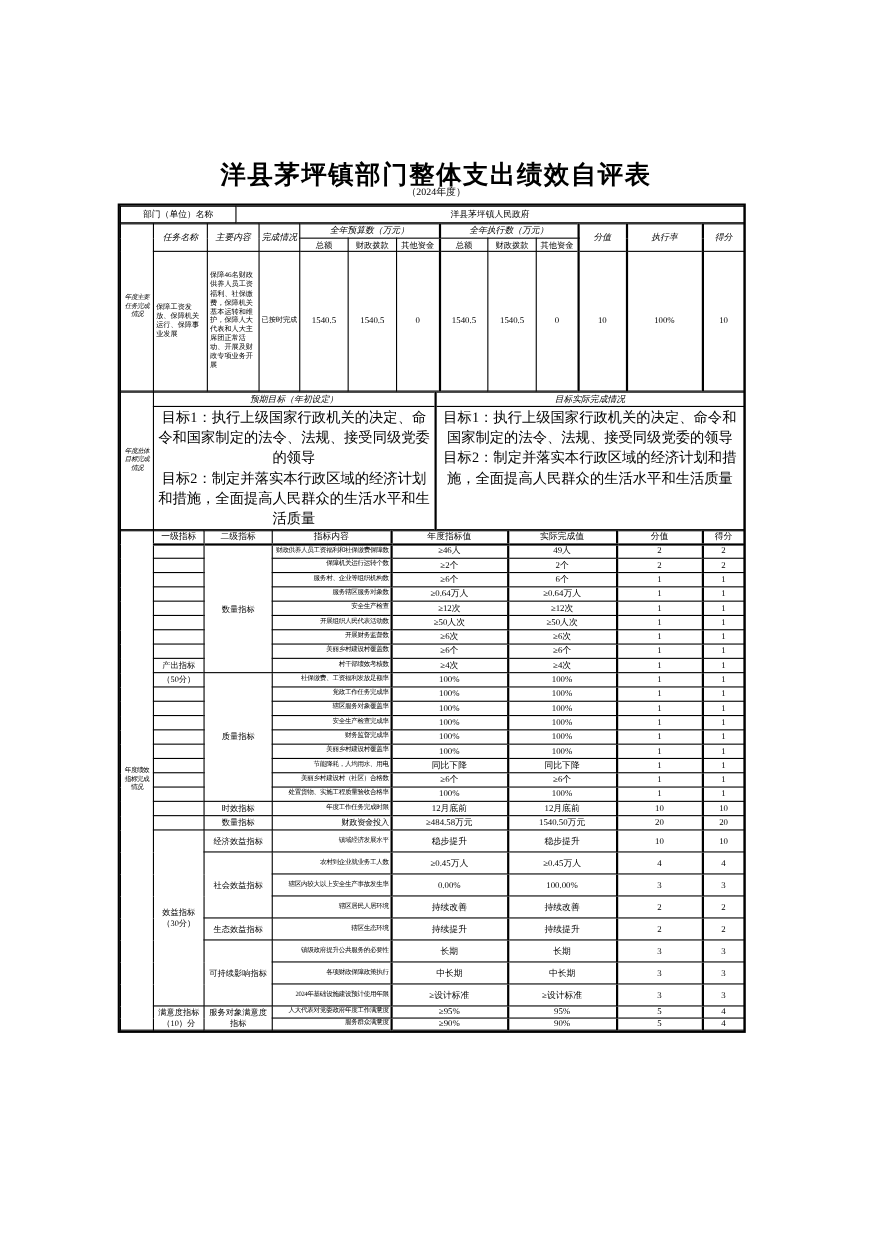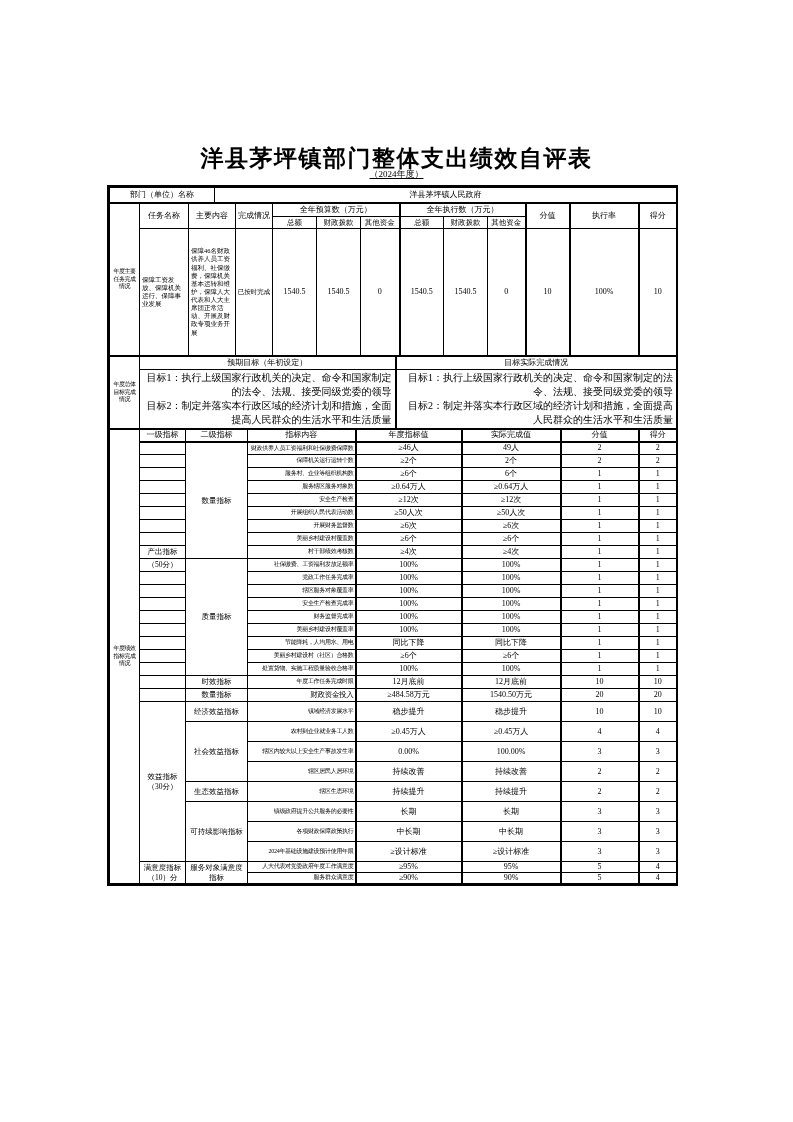--- a/index.html
+++ b/index.html
@@ -1,32 +1,32 @@
 <!DOCTYPE html>
 <html><head>
 <meta charset="utf-8">
 <style>
   html,body{margin:0;padding:0;}
   body{width:793px;height:1122px;background:#ffffff;position:relative;
        font-family:"Liberation Serif","DejaVu Serif",serif;color:#000;}
   .title{position:absolute;top:143px;left:0;width:100%;text-align:center;
          font-size:23px;font-weight:bold;letter-spacing:1.5px;}
-  .subtitle{position:absolute;top:168px;left:0;width:100%;text-align:center;font-size:9px;text-decoration:underline;}
+  .subtitle{position:absolute;top:168px;left:0;width:100%;text-align:center;font-size:9px;}
   .sheet{position:absolute;top:185px;left:107px;width:567px;border:2px solid #000;background:#fff;}
   table{border-collapse:collapse;table-layout:fixed;width:567px;}
   td{border:1px solid #000;padding:0 1px;text-align:center;vertical-align:middle;
      font-size:8px;line-height:1.25;overflow:hidden;}
   .bl{border-left:2px solid #000;}
   .bb{border-bottom:2px solid #000;margin-left:20px;}
   .lab{font-size:6px;letter-spacing:-0.5px;}
   .small{font-size:6.5px;text-align:left;padding:0 2px;}
   .cc{font-size:6px;letter-spacing:-0.3px;text-align:right;white-space:nowrap;padding:0 1px;}
   .l2c{font-size:7.5px;}
-  .pre{white-space:pre-line;text-align:right;font-size:10px;line-height:1.4;padding:1px 3px;vertical-align:top;}
-  .h15{height:15px;} .h13{height:13px;} .h12{height:12px;} .h127{height:127px;}
+  .pre{white-space:pre-line;text-align:center;font-size:13px;line-height:1.4;padding:1px 3px;vertical-align:top;}
+  .h15{height:15px;} .h13{height:13px;font-style:italic;} .h12{height:12px;} .h127{height:127px;}
   .h33{height:33px;} .r13{height:13px;} .r20{height:20px;} .r10{height:10px;}
 </style>
 </head>
 <body>
 
 <div class="title">洋县茅坪镇部门整体支出绩效自评表</div>
 <div class="subtitle">（2024年度）</div>
 
 <div class="sheet">
 

